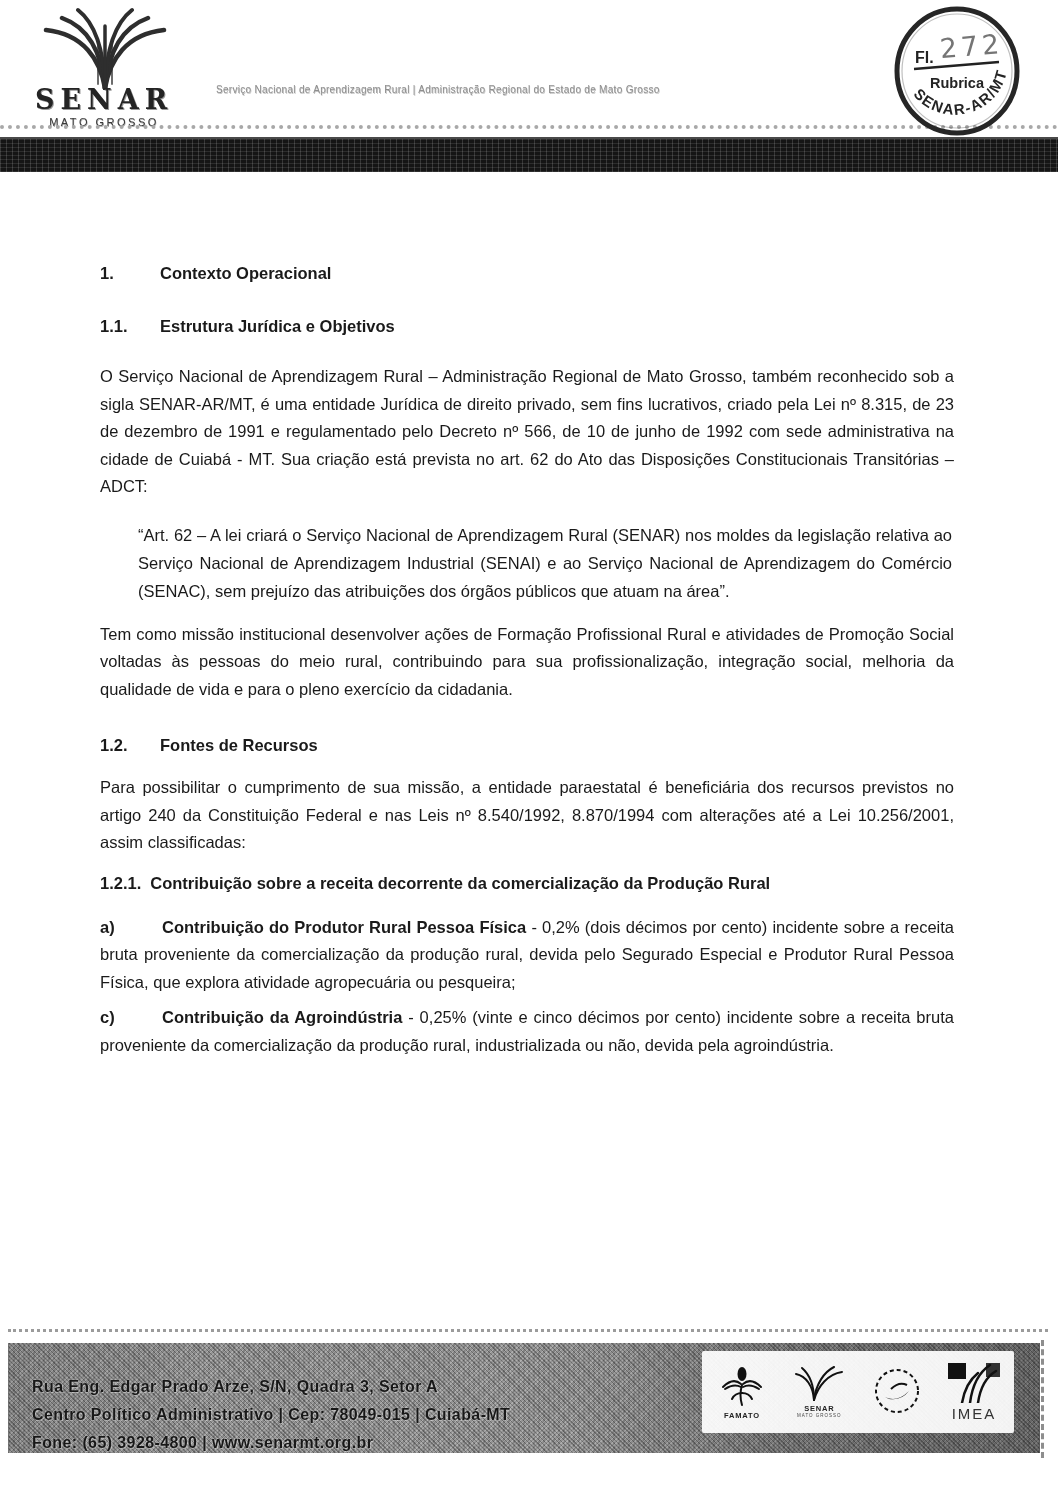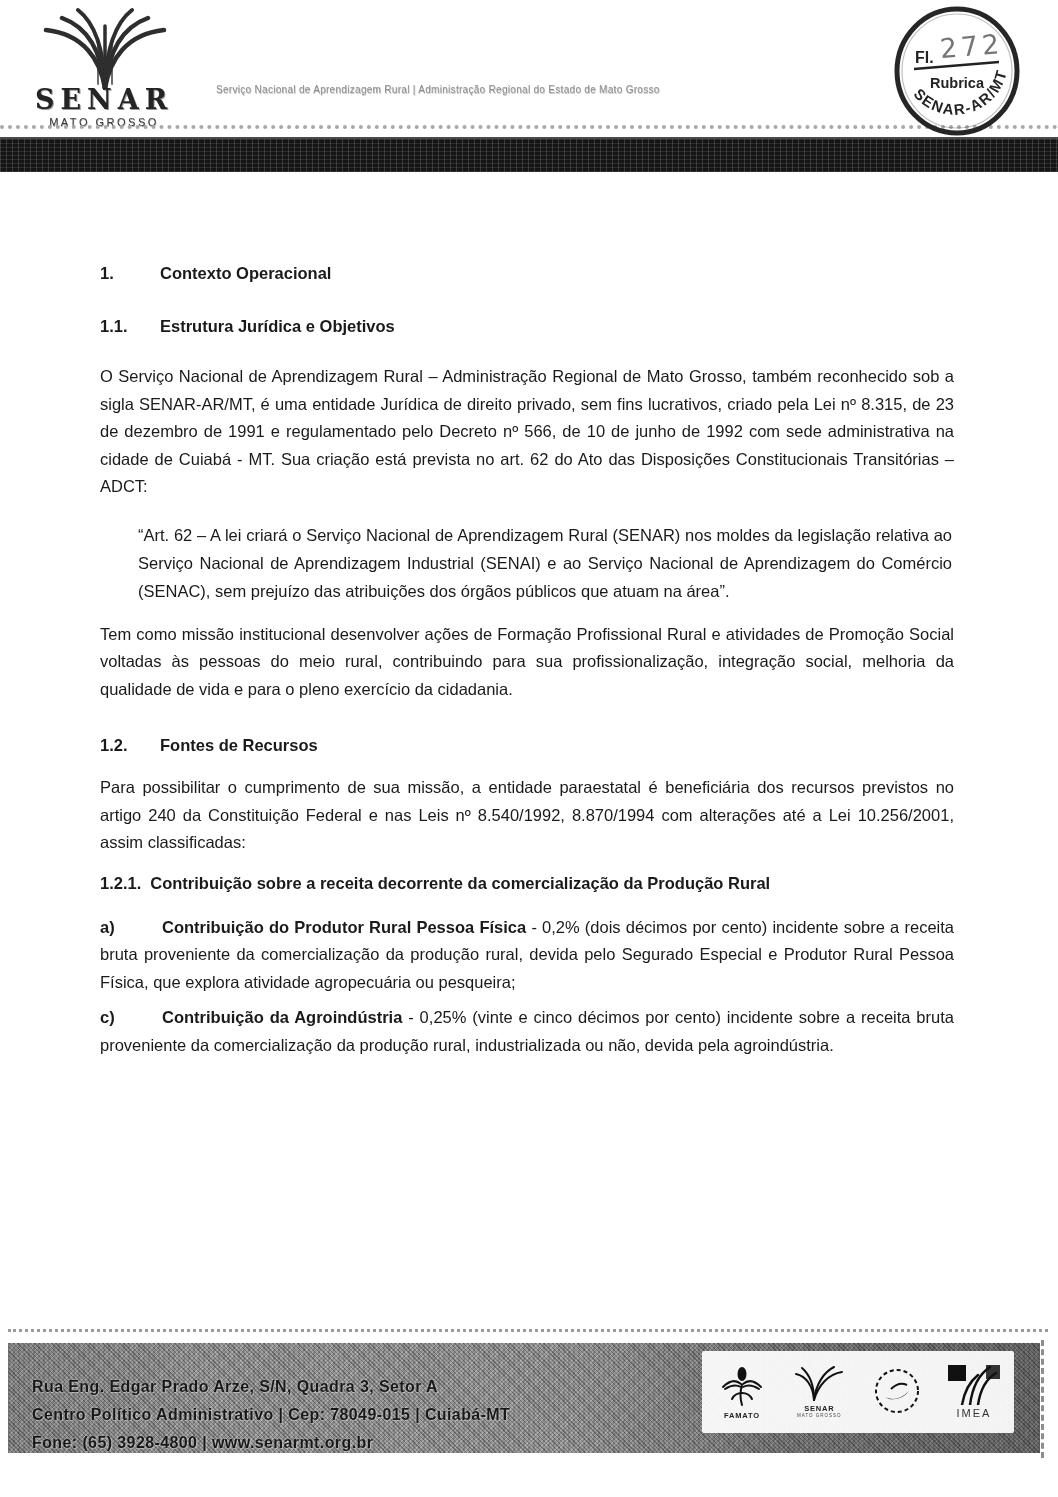--- a/index.html
+++ b/index.html
@@ -50,21 +50,21 @@
     background:linear-gradient(90deg, rgba(0,0,0,.10), rgba(0,0,0,0) 20% 55%, rgba(0,0,0,.22) 78%, rgba(0,0,0,.30));
     pointer-events:none;}
   .addr{position:absolute;left:24px;top:10px;z-index:2;color:#181818;font-size:16px;
     font-weight:bold;line-height:28px;letter-spacing:.4px;
     text-shadow:0 0 2px rgba(255,255,255,.6), 1px 1px 0 rgba(255,255,255,.25);margin-top:20px;}
   .logo-strip{position:absolute;right:26px;top:8px;z-index:2;width:296px;height:82px;
     background:rgba(255,255,255,.93);display:flex;align-items:center;
     justify-content:space-between;padding:0 8px;border-radius:2px;}
   .f-logo{width:64px;display:flex;flex-direction:column;align-items:center;color:#111;}
   .f-logo-label{font-size:7.5px;font-weight:bold;letter-spacing:.8px;margin-top:2px;color:#222;}
-  .f-logo.imea .f-logo-label{font-size:11px;letter-spacing:2px;font-weight:normal;color:#333;}
+  .f-logo.imea .f-logo-label{font-size:15px;letter-spacing:2px;font-weight:normal;color:#333;}
   .f-logo .f-sub{font-size:4.5px;letter-spacing:1px;color:#444;}
   .v-dashes{position:absolute;right:14px;top:1340px;height:118px;border-left:3px dashed #8e8e8e;}
 </style>
 </head>
 <body>
 
 <div class="brand">
   <svg width="140" height="86" viewBox="0 0 140 86">
     <g stroke="#2e2e2e" fill="none" stroke-linecap="round">
       <path d="M71 84 C 66 56, 50 30, 12 26" stroke-width="4.5"></path>

